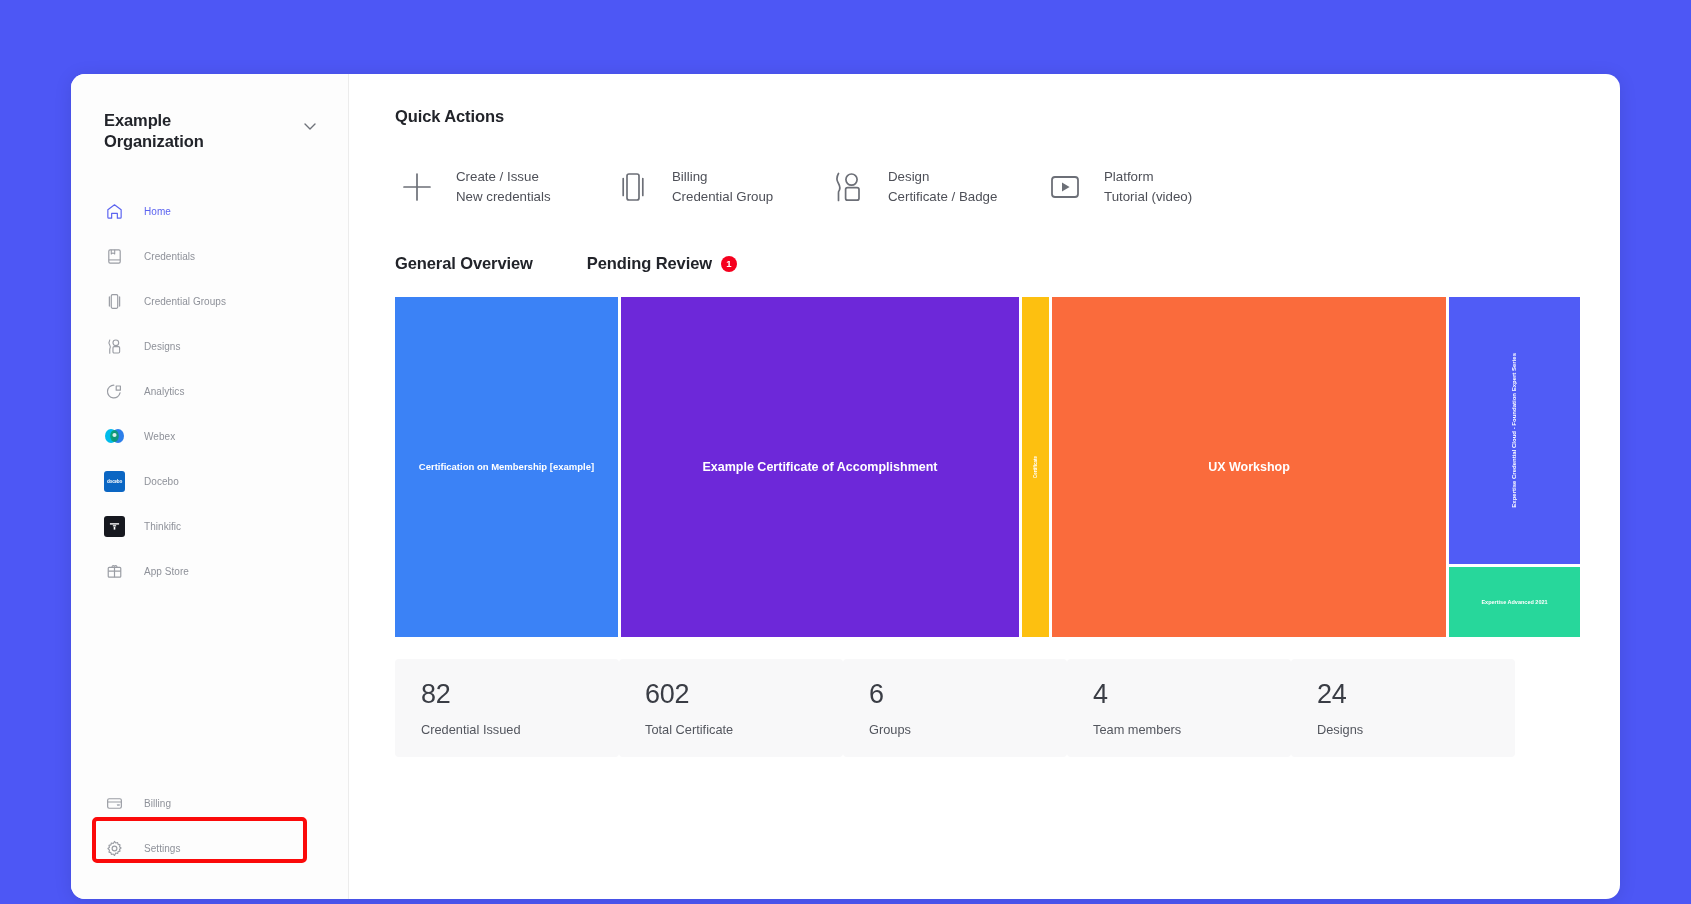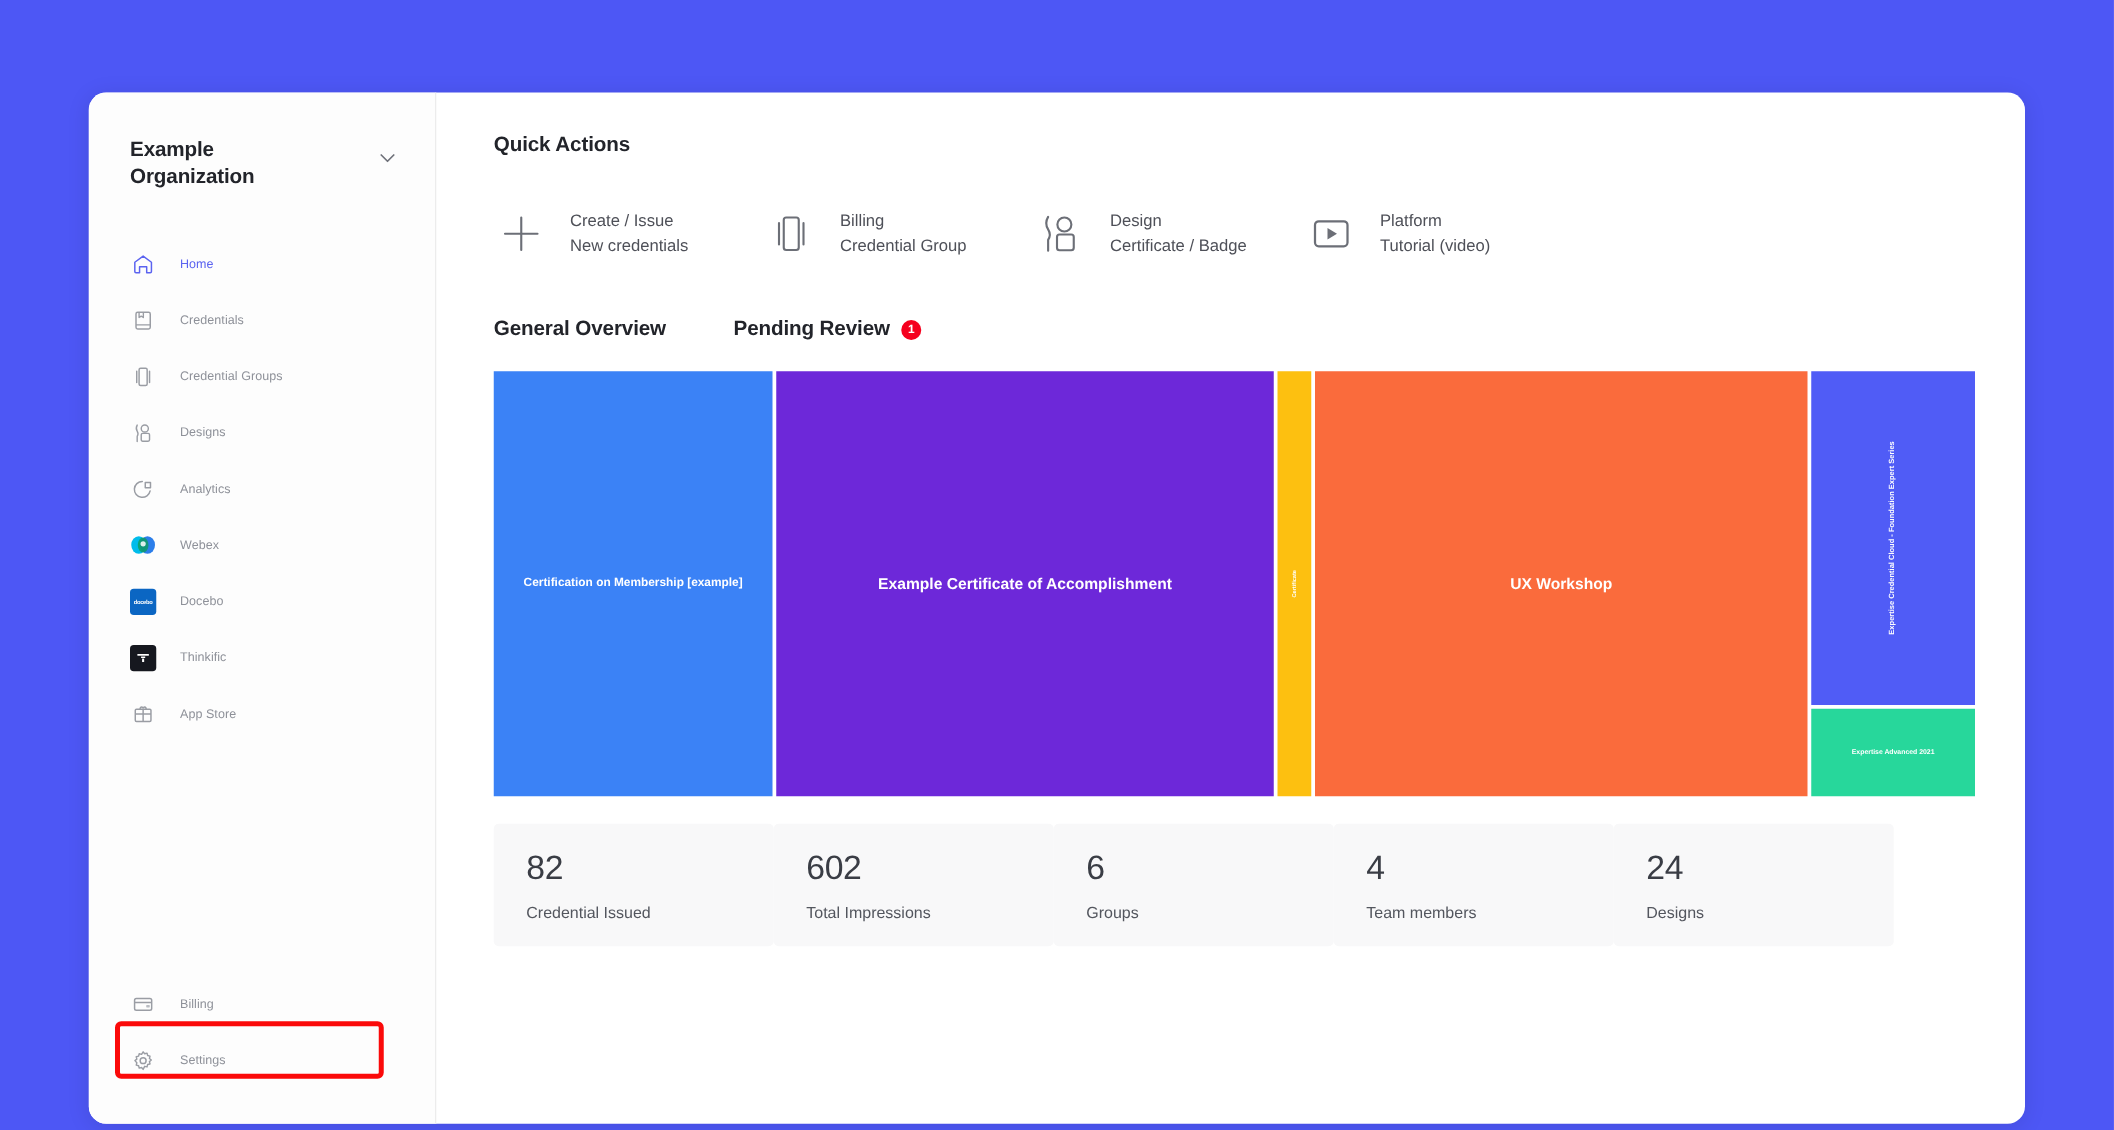--- a/index.html
+++ b/index.html
@@ -440,21 +440,21 @@
       </div>
     </div>
 
     <div class="stats">
       <div class="stat-card">
         <div class="stat-value">82</div>
         <div class="stat-label">Credential Issued</div>
       </div>
       <div class="stat-card">
         <div class="stat-value">602</div>
-        <div class="stat-label">Total Impressions</div>
+        <div class="stat-label">Total Certificate</div>
       </div>
       <div class="stat-card">
         <div class="stat-value">6</div>
         <div class="stat-label">Groups</div>
       </div>
       <div class="stat-card">
         <div class="stat-value">4</div>
         <div class="stat-label">Team members</div>
       </div>
       <div class="stat-card">

